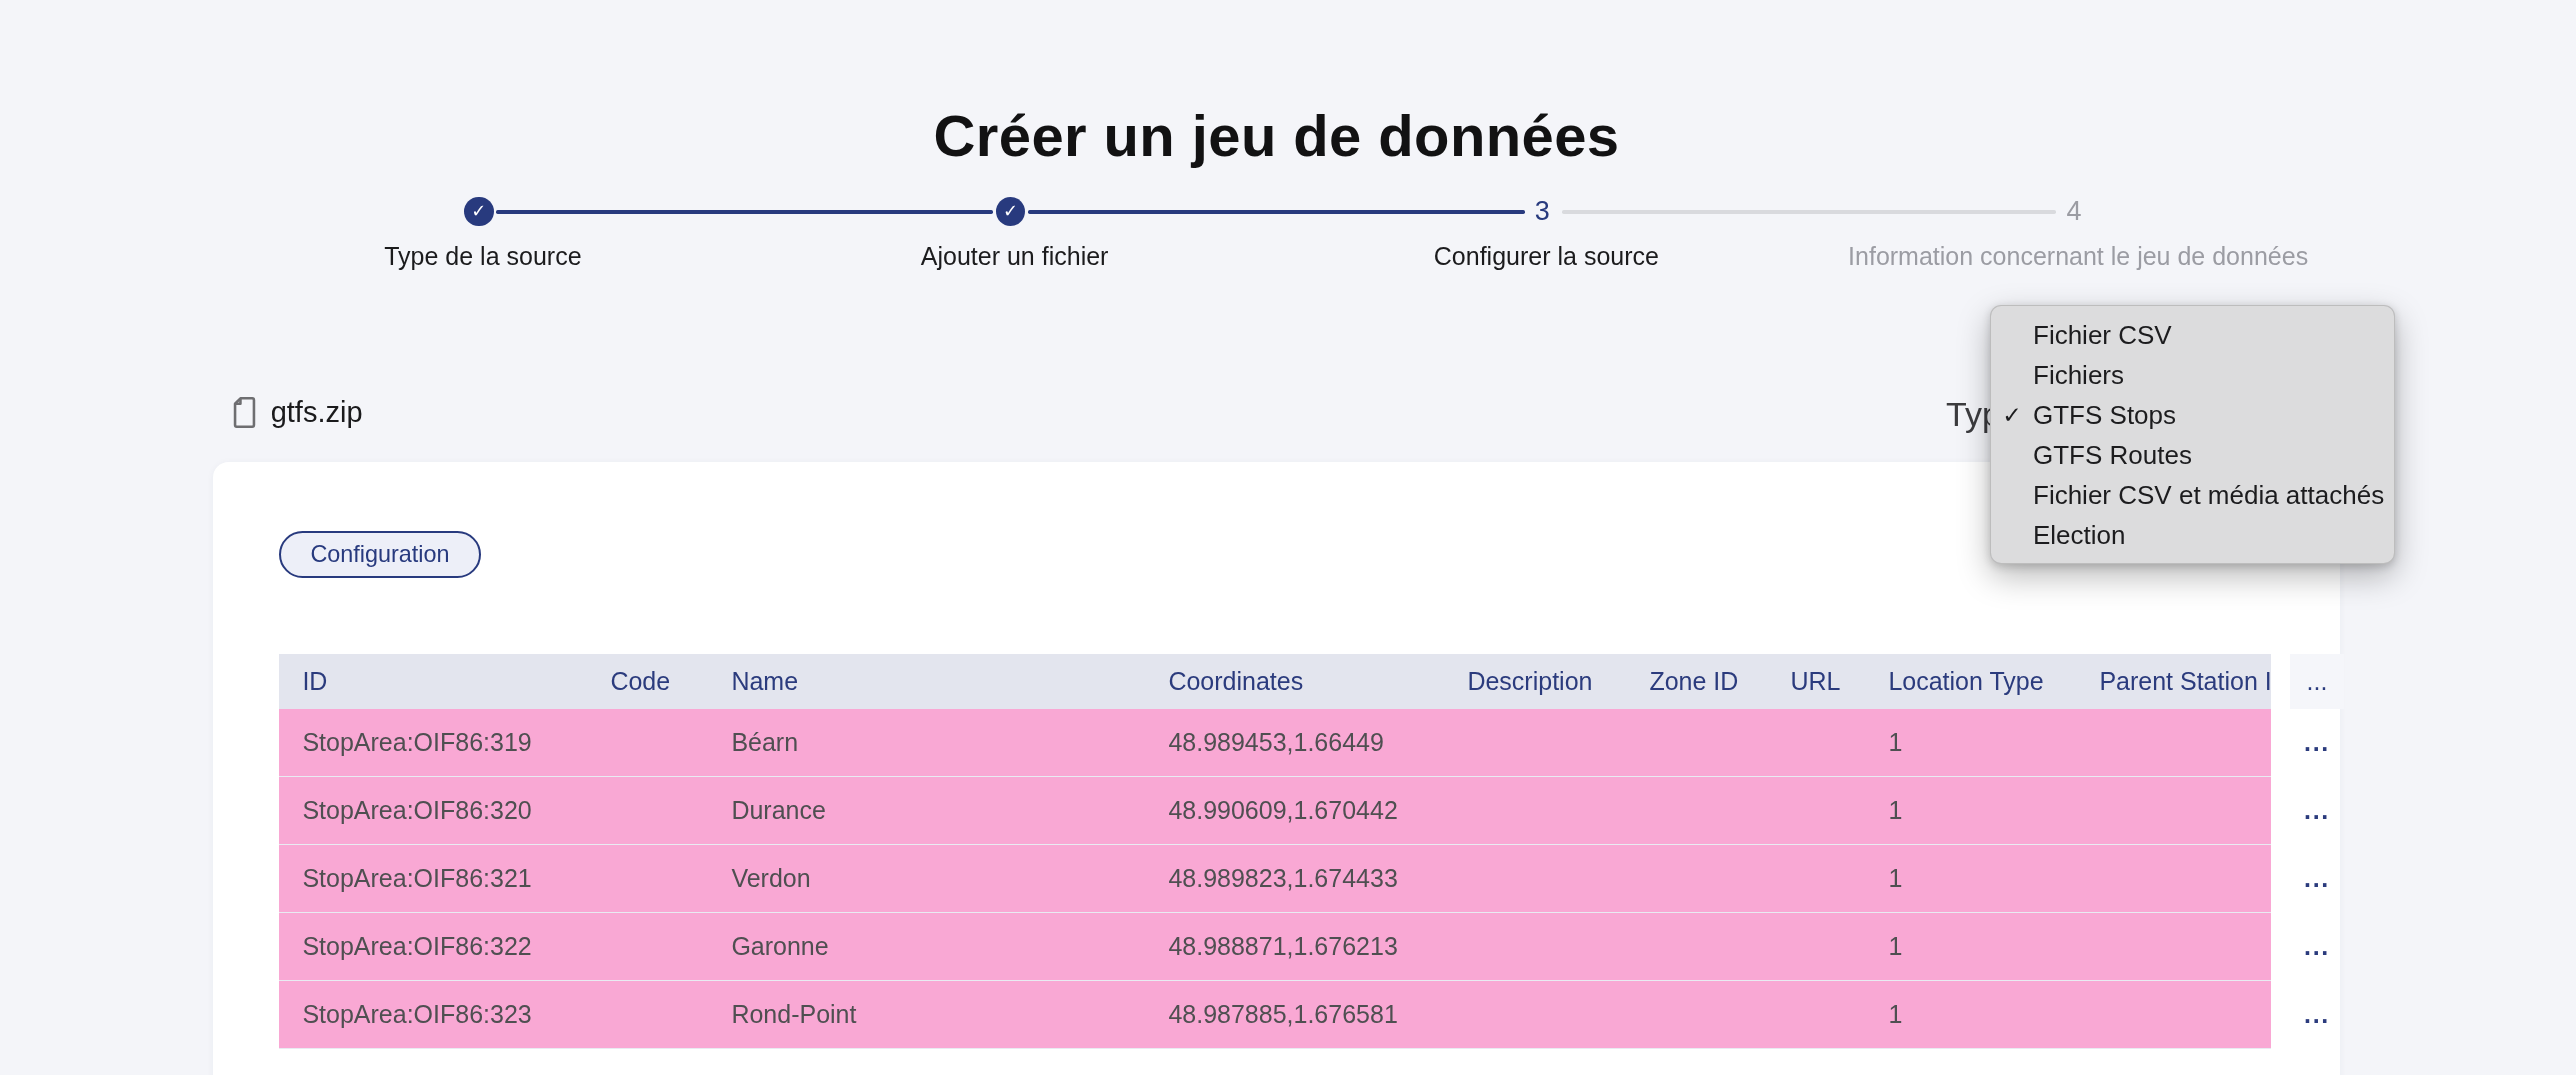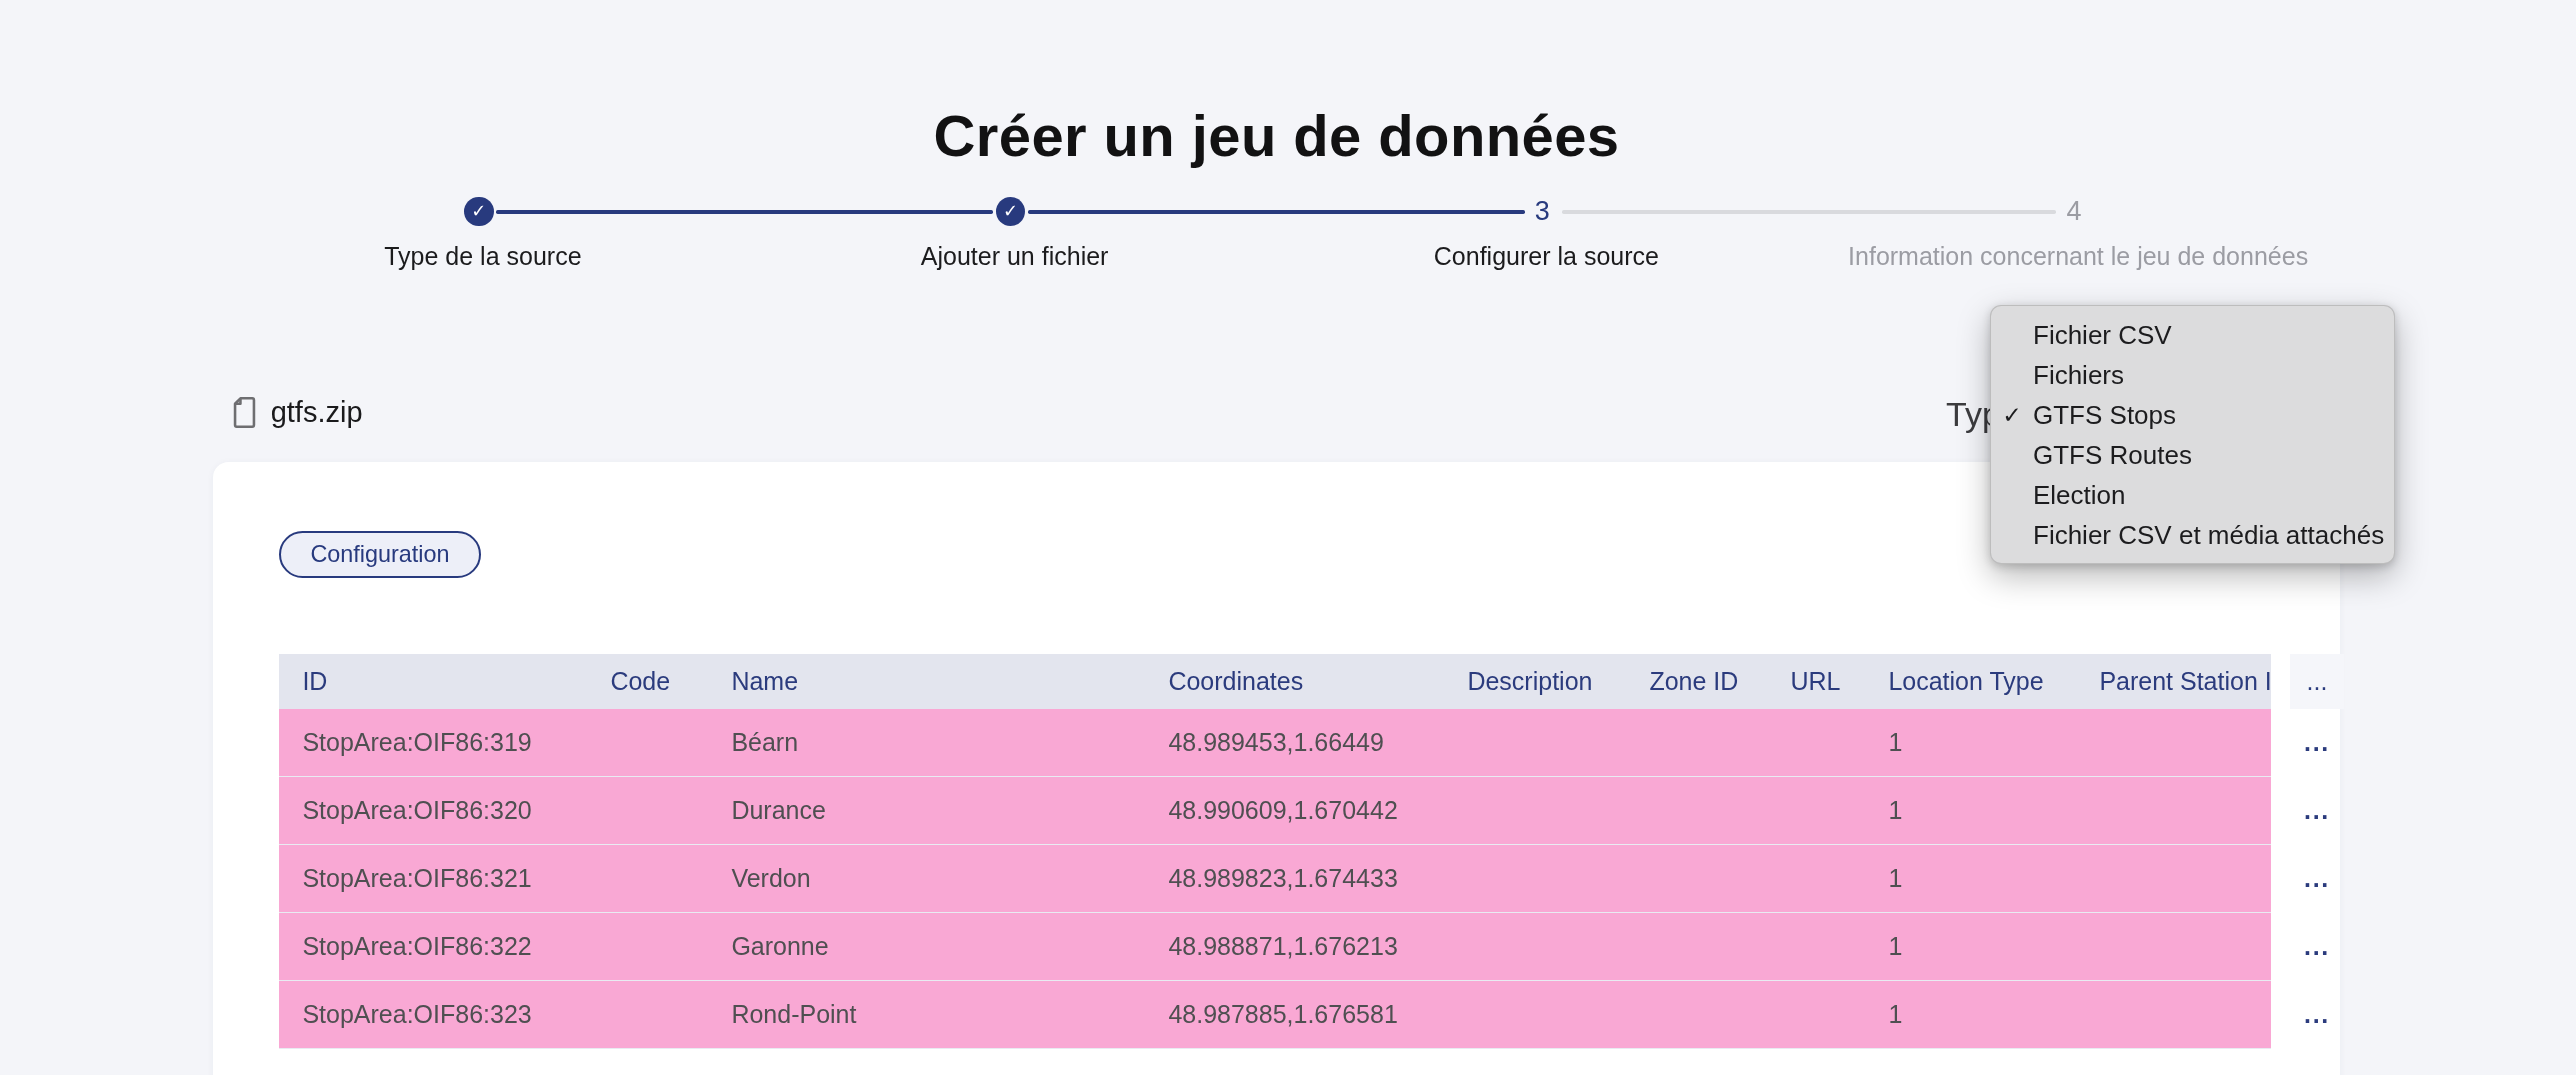--- a/index.html
+++ b/index.html
@@ -233,18 +233,18 @@
           </div>
         </div>
     </div>
   </div>
 
   <div class="menu" id="type-menu">
       <div class="menu-item">Fichier CSV</div>
       <div class="menu-item">Fichiers</div>
       <div class="menu-item"><span class="menu-check">✓</span>GTFS Stops</div>
       <div class="menu-item">GTFS Routes</div>
+      <div class="menu-item">Fichier CSV et média attachés</div>
       <div class="menu-item">Election</div>
-      <div class="menu-item">Fichier CSV et média attachés</div>
     </div>
 
 </div>
 
 
 </body></html>

